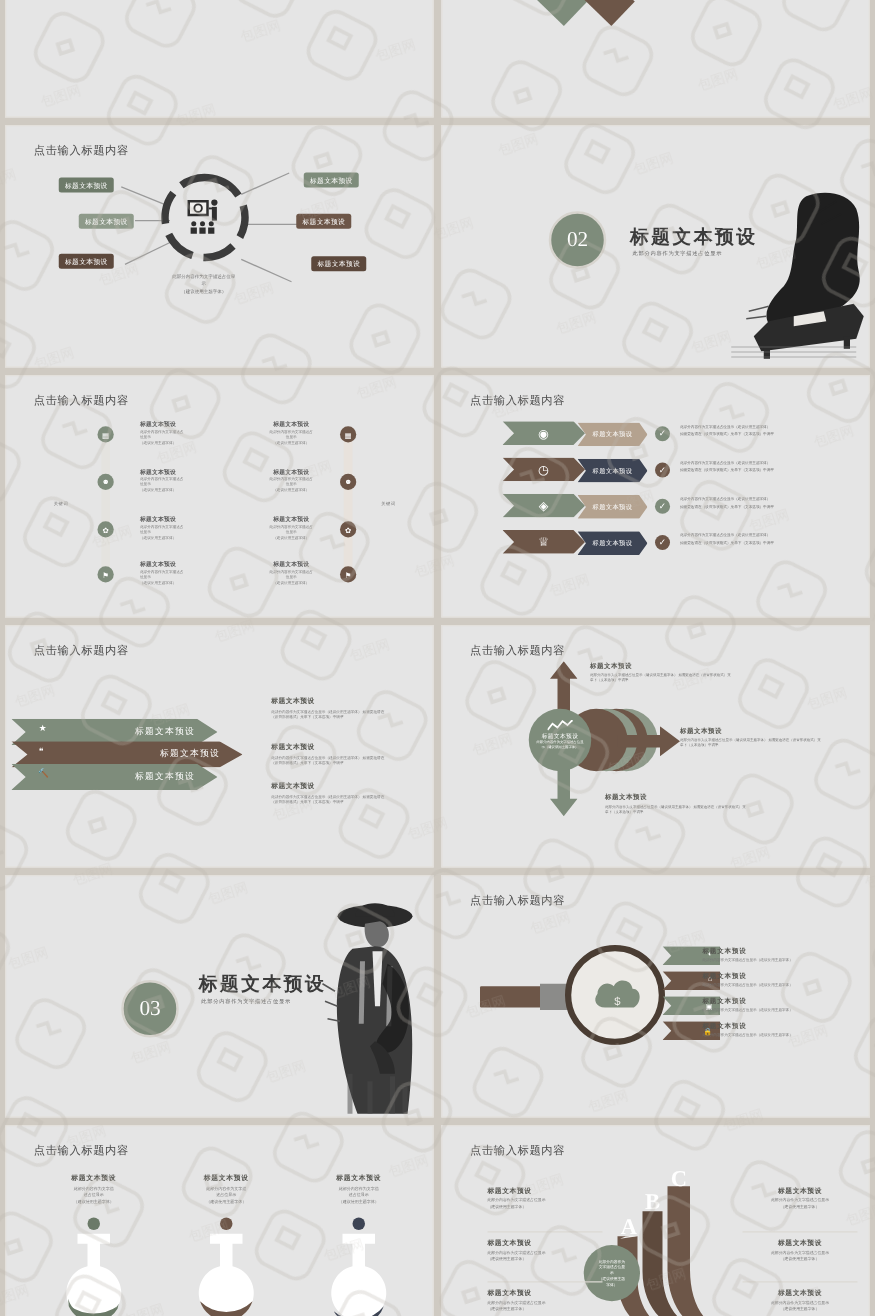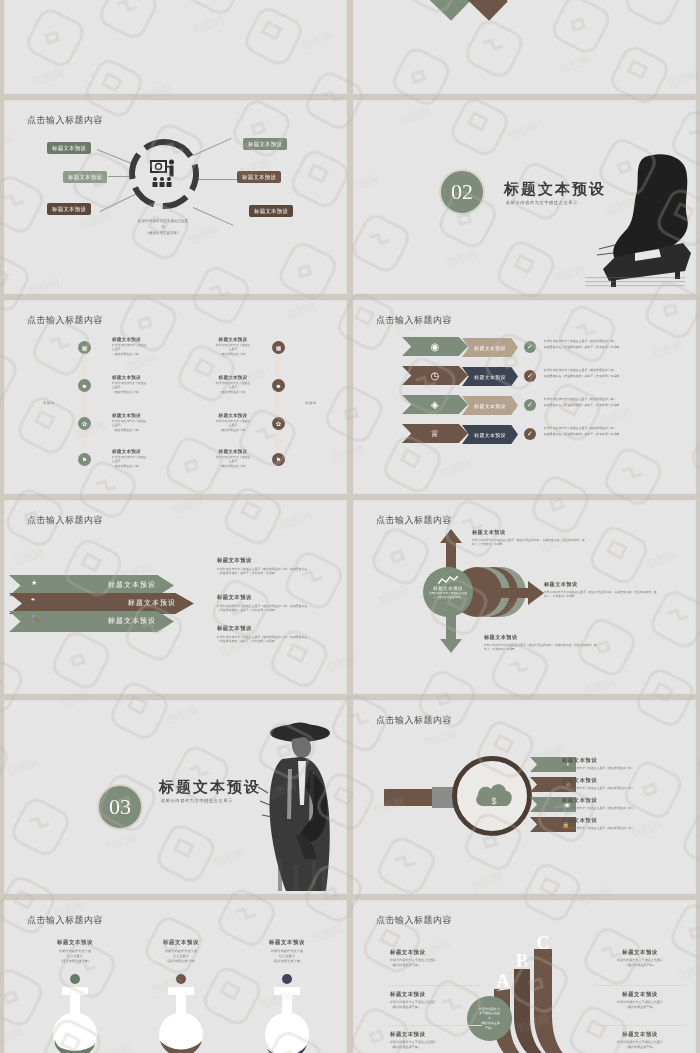--- a/index.html
+++ b/index.html
@@ -34,21 +34,21 @@
   .pill{ position:absolute; padding:2.5px 5px; border-radius:2px; font-size:5.4px;
          color:#fff; white-space:nowrap; letter-spacing:.3px;}
   .leader{ position:absolute; height:1px; background:#9a9a9a; transform-origin:left center;}
   .s2l .ringwrap{ position:absolute; left:122px; top:36px; width:74px; height:74px;}
   .s2l .capt{ position:absolute; left:93px; top:118px; width:130px; text-align:center;
               font-size:3.6px; line-height:1.6; color:#6b6b6b;}
 
   
   .sec .num{ position:absolute; width:46px;height:46px;border-radius:50%;
              display:flex;align-items:center;justify-content:center;
-             color:#fff; font-family:"Liberation Serif",serif; font-size:22px;}
+             color:#fff; font-family:"Liberation Serif",serif; font-size:17px;}
   .sec h2{ position:absolute; font-size:15px; color:#3b3b3b; letter-spacing:2px; font-weight:bold;}
   .sec .sub{ position:absolute; font-size:4.2px; color:#5d5d5d; letter-spacing:.6px;}
 
   
   .ink{ position:absolute; }
 
   
   .iconDot{ position:absolute; width:13px;height:13px;border-radius:50%;
             display:flex;align-items:center;justify-content:center; color:#fff; font-size:6px;}
   .colLine{ position:absolute; width:7px; }

